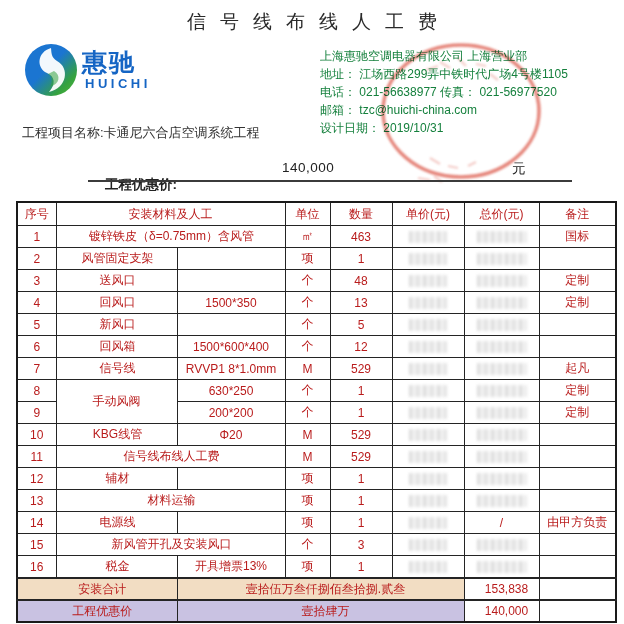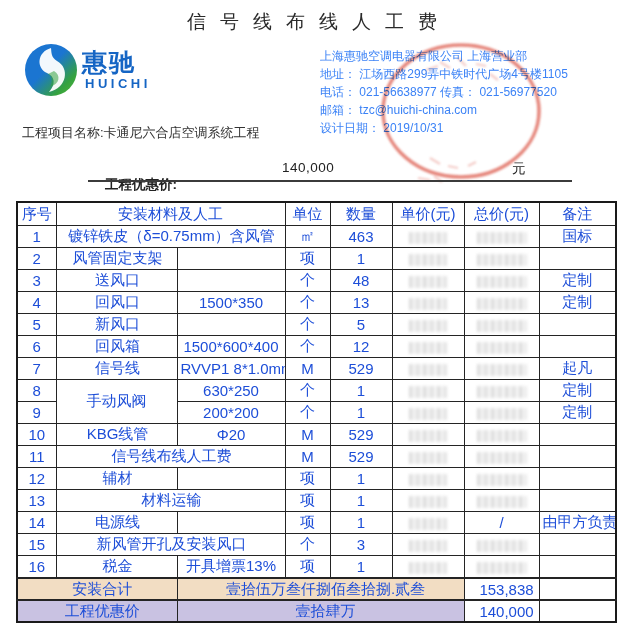--- a/index.html
+++ b/index.html
@@ -9,34 +9,34 @@
   
   .doc-title{position:absolute;top:9px;left:0;width:624px;text-align:center;
         font-family:"Liberation Serif","DejaVu Serif",serif;font-size:19px;color:#2a2a2a;
         letter-spacing:14px;padding-left:14px;box-sizing:border-box;}
   
   .logo-wrap{position:absolute;left:24px;top:43px;width:150px;height:56px;}
   .logo-circle{position:absolute;left:0;top:0;}
   .logo-cn{position:absolute;left:58px;top:3px;font-size:25px;font-weight:bold;color:#1565c4;letter-spacing:2px;}
   .logo-en{position:absolute;left:61px;top:33px;font-size:13px;font-weight:bold;color:#1565c4;letter-spacing:3.5px;}
   
-  .company{position:absolute;left:320px;top:47px;font-size:12px;line-height:18px;color:#3b82f6;white-space:nowrap;}
+  .company{position:absolute;left:320px;top:47px;font-size:12px;line-height:18px;color:#15803d;white-space:nowrap;}
   
   .project{position:absolute;left:22px;top:124px;font-size:13px;color:#333;}
   
   .price-line{position:absolute;left:0;top:158px;width:624px;height:24px;font-size:13.5px;color:#222;}
   .price-label{position:absolute;left:95px;top:18px;font-weight:bold;margin-left:10px;}
   .price-value{position:absolute;left:282px;top:2px;letter-spacing:.5px;}
   .price-unit{position:absolute;left:512px;top:2px;}
   .price-underline{position:absolute;left:88px;top:22px;width:484px;height:2px;background:#3b3b3b;}
   
   .stamp{position:absolute;left:378px;top:38px;mix-blend-mode:multiply;pointer-events:none;}
   
   .quote-table{position:absolute;left:16px;top:201px;border-collapse:collapse;table-layout:fixed;
-        width:600px;font-size:15px;color:#1d4ed8;}
+        width:600px;font-size:12px;color:#b91c1c;}
   .quote-table th,.quote-table td{border:1px solid #242424;height:21px;padding:0 3px;
         overflow:hidden;white-space:nowrap;font-weight:normal;vertical-align:middle;}
   .quote-table{border:2px solid #1a1a1a;}
   .quote-table thead th{height:22px;}
   .c{text-align:center;}
   .l{text-align:center;padding-left:5px !important;}
   .smudge{display:inline-block;height:12px;vertical-align:middle;border-radius:1px;
         filter:blur(1.6px);opacity:.72;
         background:repeating-linear-gradient(90deg,#cfcfcf 0 3px,#ececec 3px 7px,#d9d9d9 7px 11px,#f4f4f4 11px 14px);}
   .sm-p{width:38px;}

